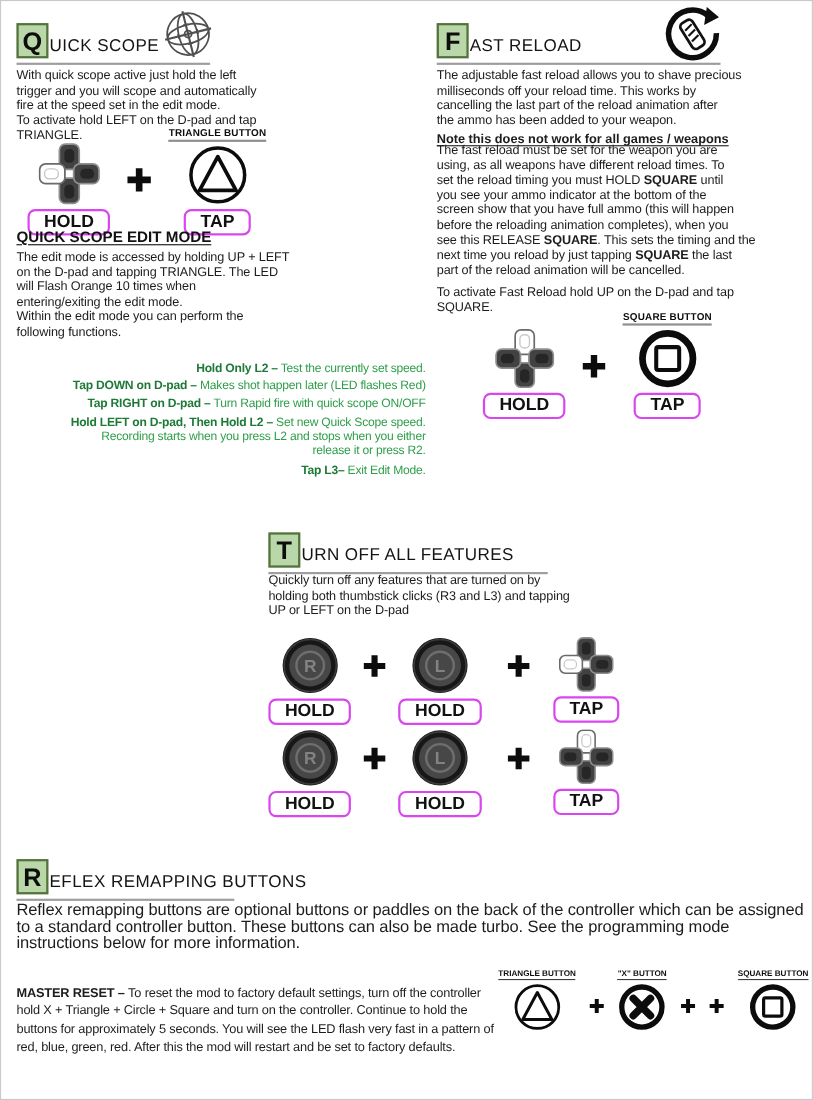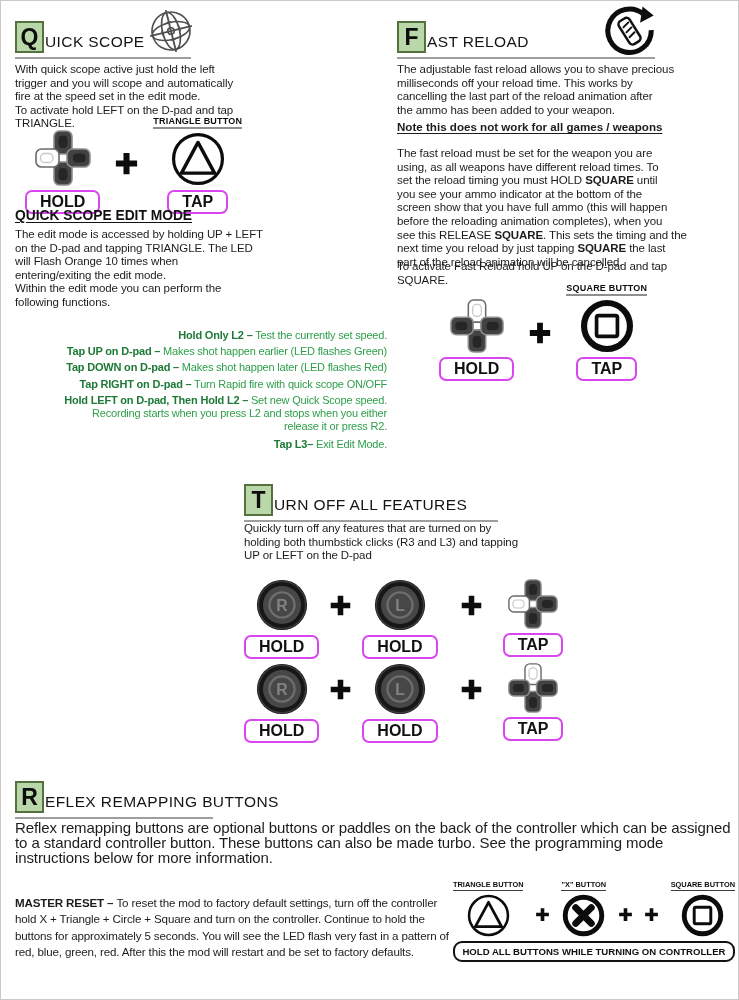--- a/index.html
+++ b/index.html
@@ -111,21 +111,20 @@
     <div class="sub-head abs" style="top:187px;left:0;">QUICK SCOPE EDIT MODE</div>
     <div class="body pre abs" style="top:207px;left:0;width:340px;">The edit mode is accessed by holding UP + LEFT
 on the D-pad and tapping TRIANGLE. The LED
 will Flash Orange 10 times when
 entering/exiting the edit mode.
 Within the edit mode you can perform the
 following functions.</div>
 
     <div class="qs-items abs" style="top:308px;left:0;">
       <div class="qs-item"><span class="lead">Hold Only L2 –</span><span class="rest"> Test the currently set speed.</span></div>
-      <div class="qs-item"><span class="lead">Tap UP on D-pad –</span><span class="rest"> Makes shot happen earlier (LED flashes Green)</span></div>
       <div class="qs-item"><span class="lead">Tap DOWN on D-pad –</span><span class="rest"> Makes shot happen later (LED flashes Red)</span></div>
       <div class="qs-item"><span class="lead">Tap RIGHT on D-pad –</span><span class="rest"> Turn Rapid fire with quick scope ON/OFF</span></div>
       <div class="qs-item"><span class="lead">Hold LEFT on D-pad, Then Hold L2 –</span><span class="rest"> Set new Quick Scope speed.
 Recording starts when you press L2 and stops when you either
 release it or press R2.</span></div>
       <div class="qs-item" style="margin-top:5px;"><span class="lead">Tap L3–</span><span class="rest"> Exit Edit Mode.</span></div>
     </div>
   </div>
 
   <div class="sec" style="left:396px;top:20px;width:342px;">
@@ -141,21 +140,21 @@
       <span class="dropcap">F</span>
       <span class="sec-title">AST RELOAD</span>
     </div>
     <div class="rule" style="width:258px;"></div>
 
     <div class="body pre abs" style="top:42px;left:0;width:342px;">The adjustable fast reload allows you to shave precious
 milliseconds off your reload time. This works by
 cancelling the last part of the reload animation after
 the ammo has been added to your weapon.</div>
     <div class="note abs" style="top:99px;left:0;">Note this does not work for all games / weapons</div>
-    <div class="body pre abs" style="top:126px;left:0;width:342px;"><span>The fast reload must be set for the weapon you are
+    <div class="body pre abs" style="top:110px;left:0;width:342px;"><span>The fast reload must be set for the weapon you are
 using, as all weapons have different reload times.  To
 set the reload timing you must HOLD </span><span style="font-weight: 700;">SQUARE</span><span> until
 you see your ammo indicator at the bottom of the
 screen show that you have full ammo (this will happen
 before the reloading animation completes), when you
 see this RELEASE </span><span style="font-weight: 700;">SQUARE</span><span>.  This sets the timing and the
 next time you reload  by just tapping </span><span style="font-weight: 700;">SQUARE</span><span> the last
 part of the reload animation will be cancelled.</span></div>
     <div class="body pre abs" style="top:239px;left:0;width:342px;">To activate Fast Reload hold UP on the D-pad and tap
 SQUARE.</div>
@@ -323,16 +322,15 @@
             <path d="M9.1 1.8h5.8v7.3h7.3v5.8h-7.3v7.3H9.1v-7.3H1.8V9.1h7.3z" fill="#0c0c0c"></path>
           </svg></span>
       <div class="tcol">
         <span class="b-label">SQUARE BUTTON</span>
         <span class="icon"><svg width="43" height="43" viewBox="0 0 44 44">
               <circle cx="22" cy="22" r="18.7" fill="#ffffff" stroke="#0c0c0c" stroke-width="5"></circle>
               <rect x="13.5" y="13.5" width="17" height="17" rx="1.5" fill="none" stroke="#0c0c0c" stroke-width="3"></rect>
             </svg></span>
       </div>
     </div>
-    <div class="bfooter" style="margin-top:4px;">HOLD ALL BUTTONS WHILE TURNING ON CONTROLLER</div>
   </div>
 
 </div>
 
 </body></html>

